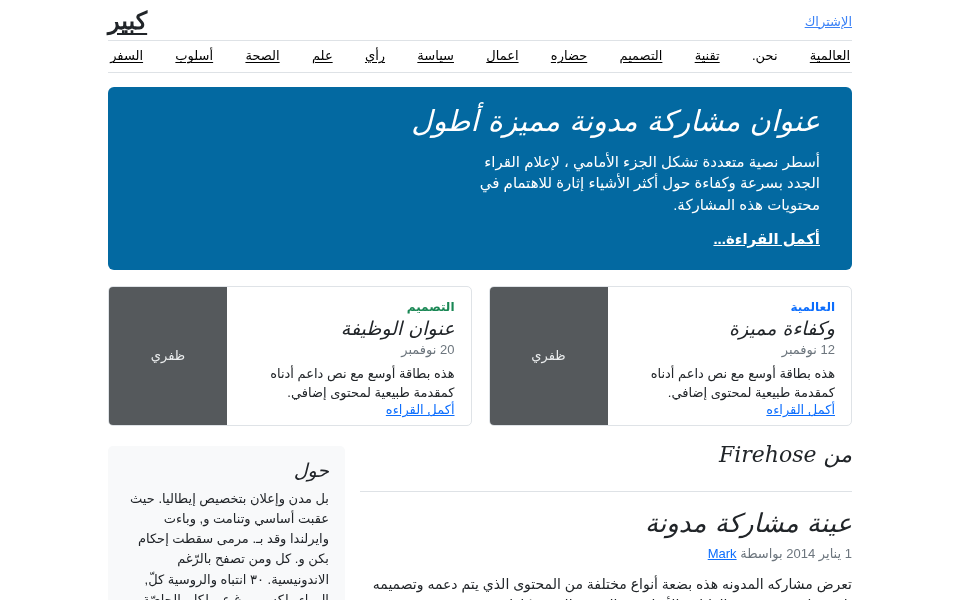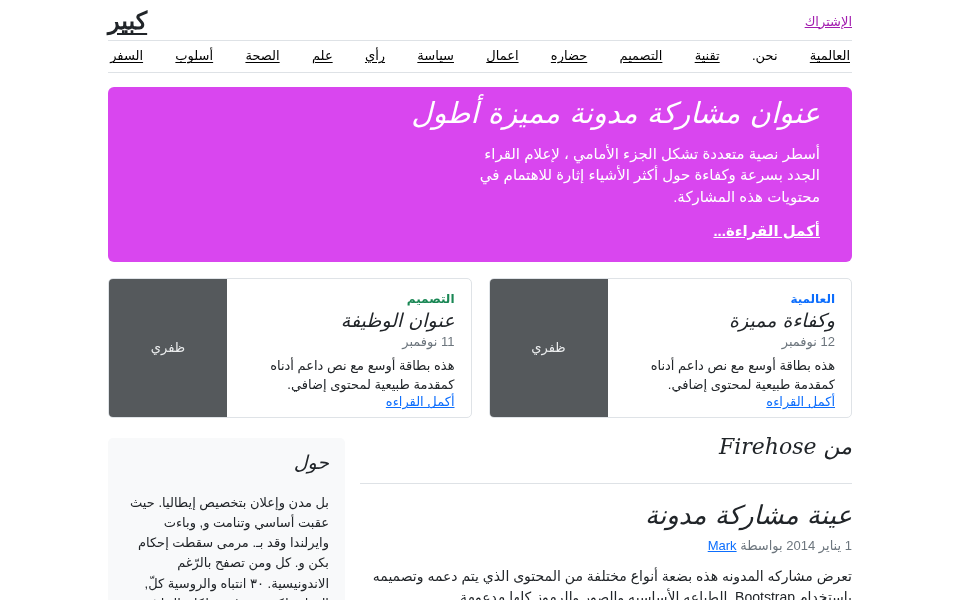--- a/index.html
+++ b/index.html
@@ -14,21 +14,21 @@
   
   .header-row {
     display: flex; align-items: center;
     padding: 8px 0 6px;
     border-bottom: 1px solid #dee2e6;
   }
   .header-zone { flex: 1; display: flex; align-items: center; }
   .header-zone.start { justify-content: flex-start; }
   .header-zone.end { justify-content: flex-end; gap: 14px; }
   .subscribe-link {
-    font-size: 13px; color: #a21caf; text-decoration: underline; cursor: pointer;
+    font-size: 13px; color: #3b82f6; text-decoration: underline; cursor: pointer;
   }
   .logo {
     font-family: "DejaVu Serif", "Liberation Serif", serif;
     font-size: 24px; font-weight: bold; color: #212529;
     text-decoration: underline; text-underline-offset: 4px; cursor: pointer;
     line-height: 1.1;
   }
   .search-btn { display: inline-flex; align-items: center; cursor: pointer; }
   .signup-btn {
     font-family: "Liberation Sans", "DejaVu Sans", sans-serif;
@@ -45,23 +45,23 @@
   }
   .nav-link {
     font-size: 13px; color: #000000; text-decoration: underline;
     text-underline-offset: 2px; cursor: pointer; white-space: nowrap;
   }
   .nav-link.no-underline { text-decoration: none; }
 
   
   .hero {
     margin-top: 14px; margin-bottom: 16px;
-    background: #d946ef; color: #fff;
+    background: #0369a1; color: #fff;
     border-radius: 6px;
-    padding: 10px 32px 22px;
+    padding: 18px 32px 22px;
   }
   .hero-title {
     font-family: "DejaVu Serif", "Liberation Serif", serif;
     font-style: italic; font-weight: normal;
     font-size: 29px; line-height: 1.15;
     margin-bottom: 12px;
   }
   .hero-text {
     font-size: 15px; line-height: 1.45; max-width: 348px; margin-bottom: 14px;
   }
@@ -123,21 +123,21 @@
   .post-body p { font-size: 14px; line-height: 1.5; margin-bottom: 12px; }
 
   
   .about-box {
     margin-top: 8px; background: #f8f9fa; border-radius: 5px;
     padding: 13px 16px 16px;
   }
   .about-title, .archives-title {
     font-family: "DejaVu Serif", "Liberation Serif", serif;
     font-style: italic; font-weight: normal;
-    font-size: 19px; margin-bottom: 20px;
+    font-size: 19px; margin-bottom: 8px;
   }
   .about-text { font-size: 13px; line-height: 1.55; }
 </style>
 </head>
 <body>
 
 <div class="container">
   <div class="header-row">
     <div class="header-zone start">
       <a class="subscribe-link">الإشتراك</a>
@@ -181,21 +181,21 @@
       </div>
       <div class="card-thumb">
         <span>ظفري</span>
       </div>
     </article>
 
     <article class="card">
       <div class="card-body">
         <strong class="card-category text-success">التصميم</strong>
         <h3 class="card-title">عنوان الوظيفة</h3>
-        <div class="card-date">11 نوفمبر</div>
+        <div class="card-date">20 نوفمبر</div>
         <p class="card-text">هذه بطاقة أوسع مع نص داعم أدناه كمقدمة طبيعية لمحتوى إضافي.</p>
         <a class="card-link">أكمل القراءه</a>
       </div>
       <div class="card-thumb">
         <span>ظفري</span>
       </div>
     </article>
 
   </div>
 

